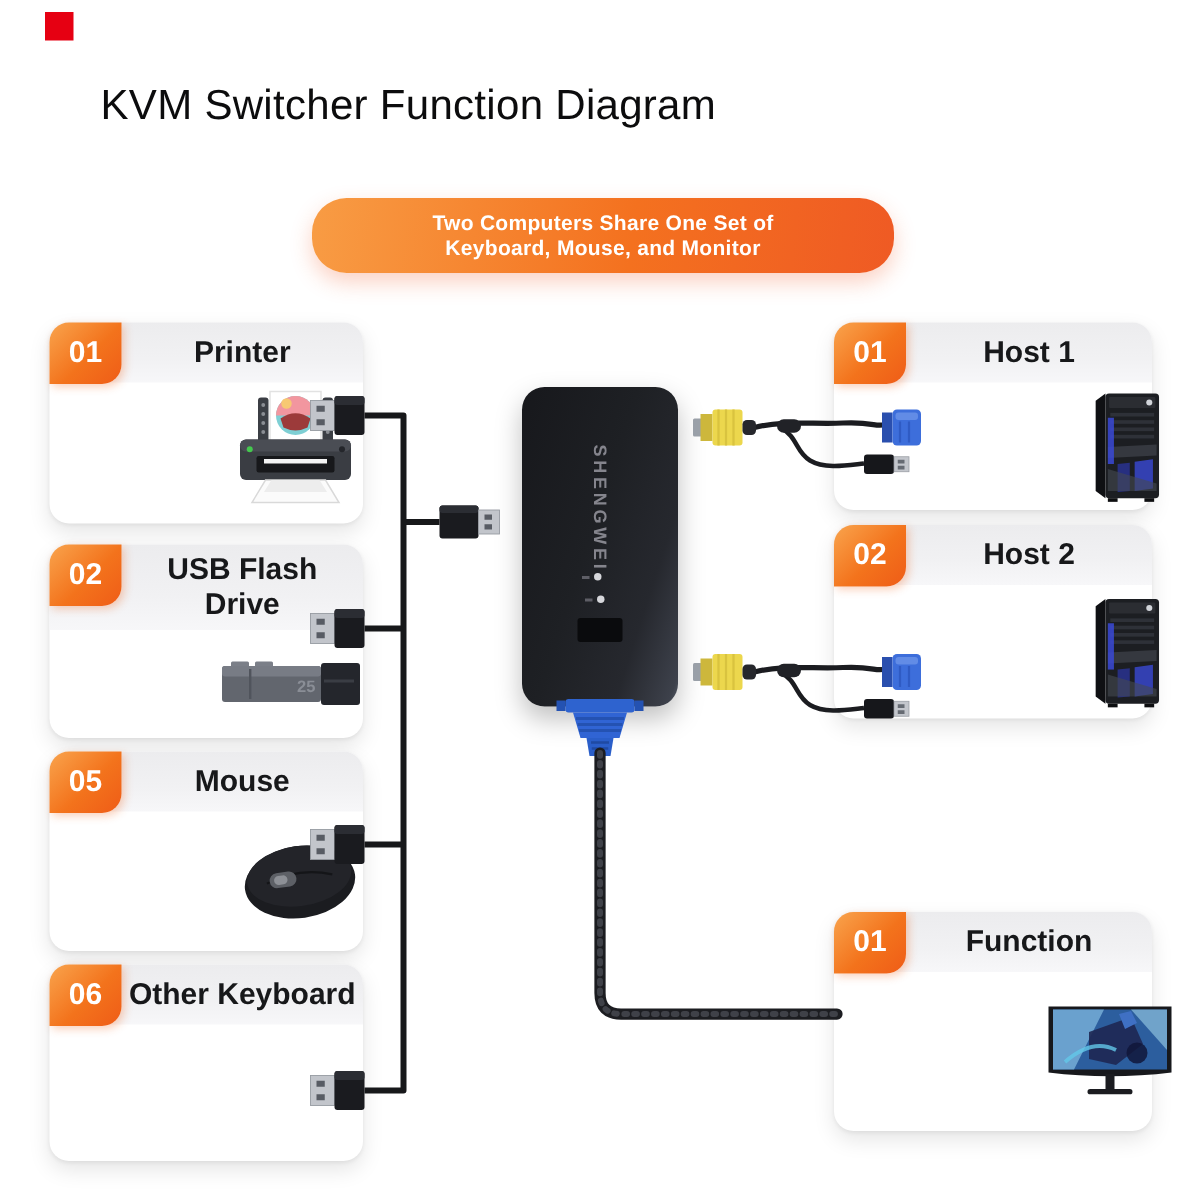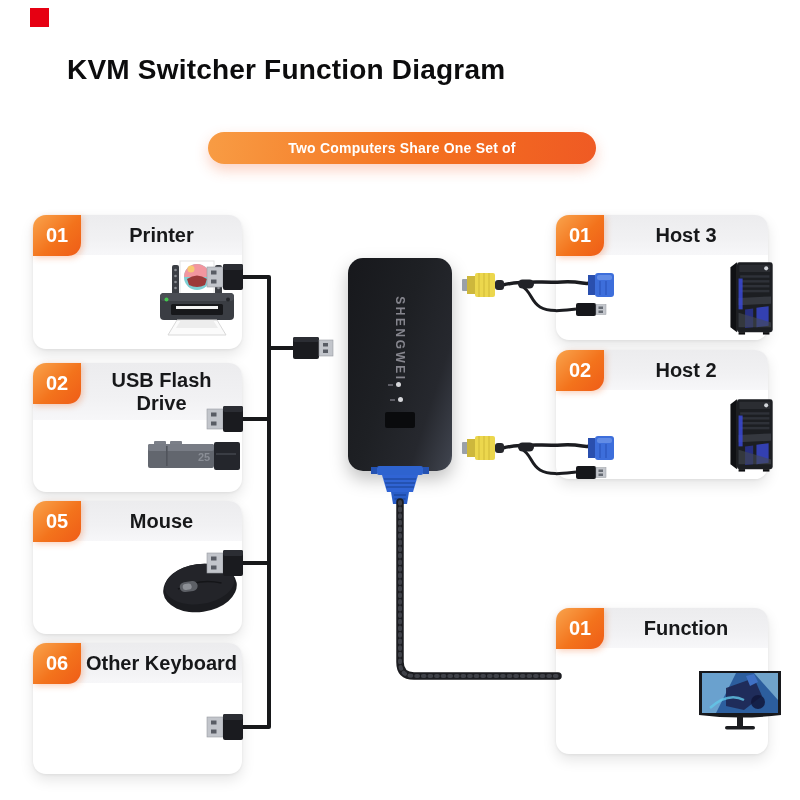--- a/index.html
+++ b/index.html
@@ -9,27 +9,27 @@
     font-family:"Liberation Sans", sans-serif;
   }
   .abs{position:absolute;}
 
   
   .red-square{left:30px;top:8px;width:19px;height:19px;background:#e60012;}
 
   
   .page-title{
     left:67px;top:54px;width:560px;
-    font-size:28px;font-weight:700;color:#0c0c0d;letter-spacing:.2px;
+    font-size:28px;font-weight:400;color:#0c0c0d;letter-spacing:.2px;
     white-space:nowrap;
   }
 
   
   .banner{
-    left:208px;top:132px;width:388px;height:32px;border-radius:23px;
+    left:208px;top:132px;width:388px;height:50px;border-radius:23px;
     background:linear-gradient(97deg,#f89c44 0%,#f4711f 55%,#ef5a24 100%);
     box-shadow:0 6px 14px rgba(240,90,40,.28);
     display:flex;flex-direction:column;align-items:center;justify-content:center;
   }
   .banner span{
     color:#ffffff;font-size:14px;font-weight:700;line-height:17px;
     letter-spacing:.2px;white-space:nowrap;
   }
 
   
@@ -94,20 +94,21 @@
 </style>
 </head>
 <body>
 
 <div class="abs red-square"></div>
 
 <div class="abs page-title">KVM Switcher Function Diagram</div>
 
 <div class="abs banner">
   <span>Two Computers Share One Set of</span>
+  <span>Keyboard, Mouse, and Monitor</span>
 </div>
 
 <div class="card" style="left:33px;top:215px;width:209px;height:134px;">
   <div class="card-header">
     <span class="card-title">Printer</span>
   </div>
   <div class="badge">01</div>
   <div class="card-body body-top40">
     <svg width="90" height="86" viewBox="0 0 90 86">
       <rect x="20" y="6" width="7" height="30" rx="2" fill="#3b3e44"></rect>
@@ -179,21 +180,21 @@
     <span class="card-title">Other Keyboard</span>
   </div>
   <div class="badge">06</div>
   <div class="card-body body-top40">
     <span class="dots">...</span>
   </div>
 </div>
 
 <div class="card" style="left:556px;top:215px;width:212px;height:125px;">
   <div class="card-header">
-    <span class="card-title">Host 3</span>
+    <span class="card-title">Host 1</span>
   </div>
   <div class="badge">01</div>
   <div class="card-body body-top40" style="transform:translateX(18px);">
     <svg width="64" height="78" viewBox="0 0 70 96">
       <polygon points="6,10 14,4 14,90 6,84" fill="#0f1013"></polygon>
       <rect x="14" y="4" width="44" height="86" rx="3" fill="#1c1e22"></rect>
       <rect x="17" y="7" width="38" height="9" rx="1" fill="#2b2d32"></rect>
       <circle cx="50" cy="11.5" r="2.5" fill="#d2d5da"></circle>
       <rect x="18" y="20" width="36" height="3" fill="#2e3138"></rect>
       <rect x="18" y="26" width="36" height="3" fill="#2e3138"></rect>

